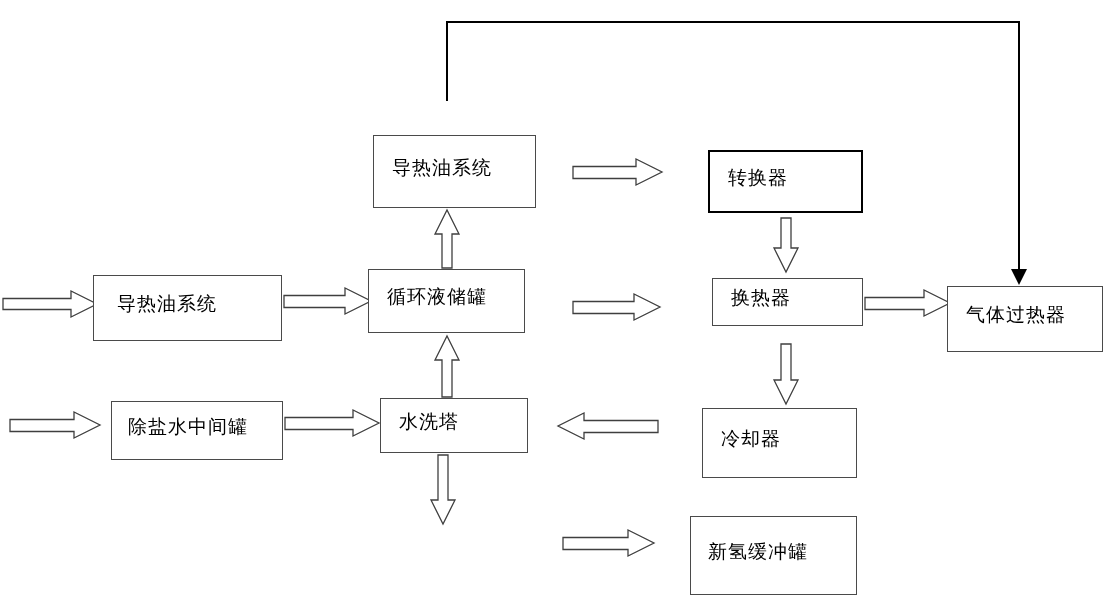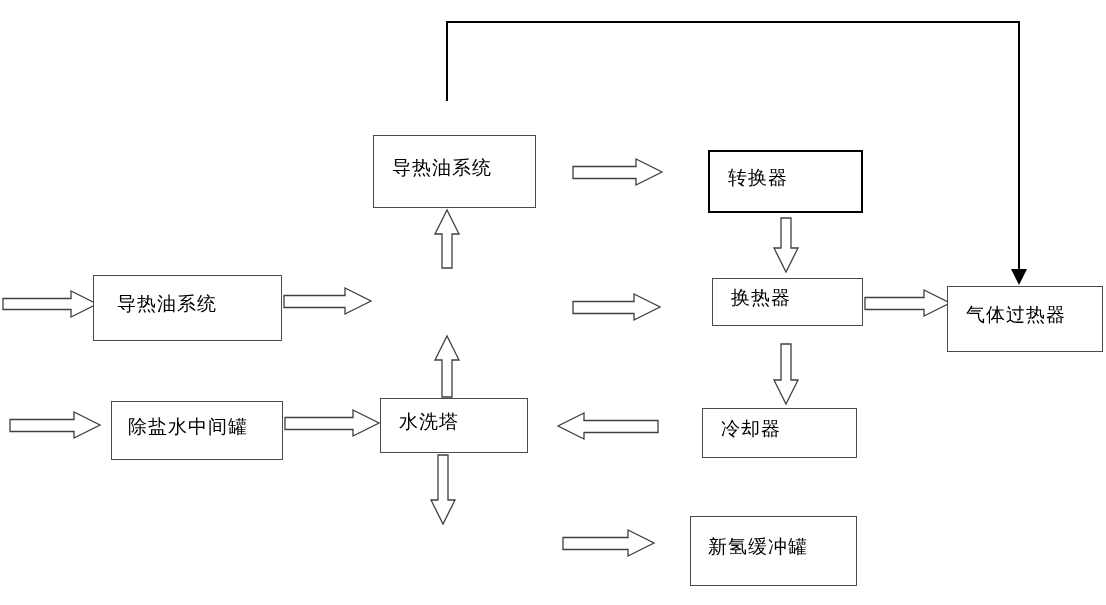--- a/index.html
+++ b/index.html
@@ -25,23 +25,23 @@
     white-space:nowrap;
   }
   #n-oil   {left:373px;top:135px;width:163px;height:73px;}
   #n-conv  {left:708px;top:150px;width:155px;height:63px;border:2.5px solid #000000;}
   #n-meth  {left:93px; top:275px;width:189px;height:66px;padding-left:23px;}
   #n-circ  {left:368px;top:269px;width:157px;height:64px;}
   #n-exch  {left:712px;top:278px;width:151px;height:48px;}
   #n-super {left:947px;top:286px;width:156px;height:66px;}
   #n-desal {left:111px;top:401px;width:172px;height:59px;padding-left:16px;}
   #n-wash  {left:380px;top:398px;width:148px;height:55px;}
-  #n-cool  {left:702px;top:408px;width:155px;height:50px;}
+  #n-cool  {left:702px;top:408px;width:155px;height:70px;}
   #n-psa   {left:374px;top:527px;width:154px;height:61px;padding-bottom:0;}
-  #n-hydro {left:690px;top:516px;width:167px;height:70px;padding-left:17px;}
+  #n-hydro {left:690px;top:516px;width:167px;height:79px;padding-left:17px;}
   #arrow-layer{
     position:absolute;left:0;top:0;width:1106px;height:605px;
   }
   .hollow-arrow{fill:#ffffff;stroke:#3f3f3f;stroke-width:1.3;}
   .solid-line{fill:none;stroke:#000000;stroke-width:2;}
   .solid-head{fill:#000000;stroke:none;}
 </style>
 </head>
 <body>
 
@@ -75,20 +75,23 @@
 
   <div class="node" id="n-oil">
     <span>导热油系统</span>
   </div>
   <div class="node" id="n-conv">
     <span>转换器</span>
   </div>
   <div class="node" id="n-meth">
     <span>导热油系统</span>
   </div>
+  <div class="node" id="n-circ">
+    <span>循环液储罐</span>
+  </div>
   <div class="node" id="n-exch">
     <span>换热器</span>
   </div>
   <div class="node" id="n-super">
     <span>气体过热器</span>
   </div>
   <div class="node" id="n-desal">
     <span>除盐水中间罐</span>
   </div>
   <div class="node" id="n-wash">

